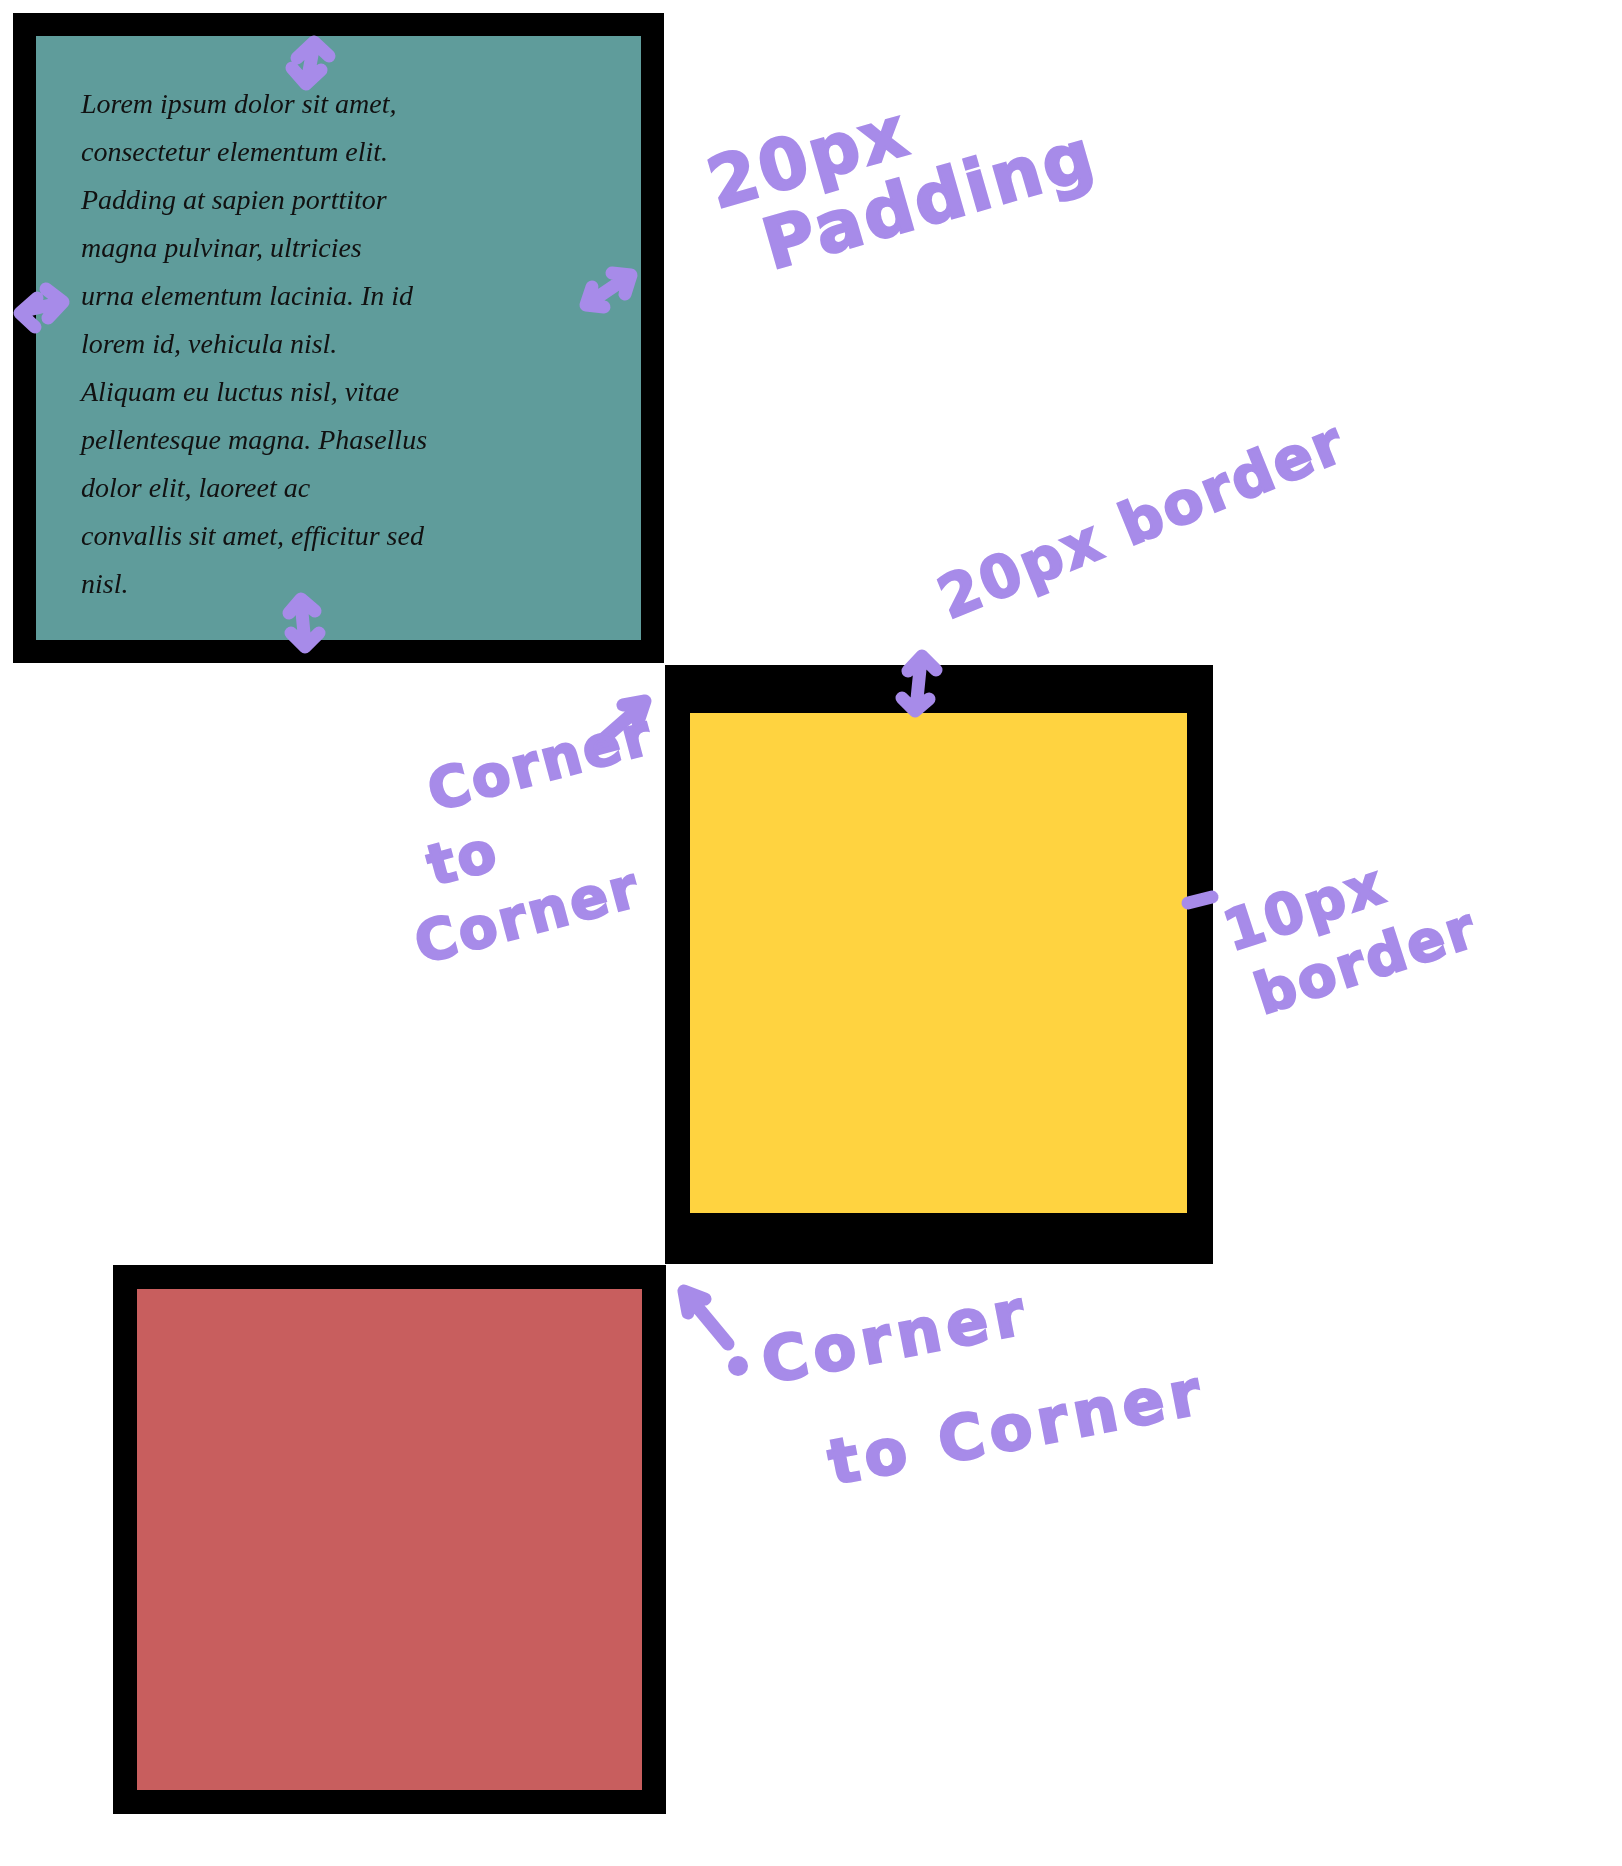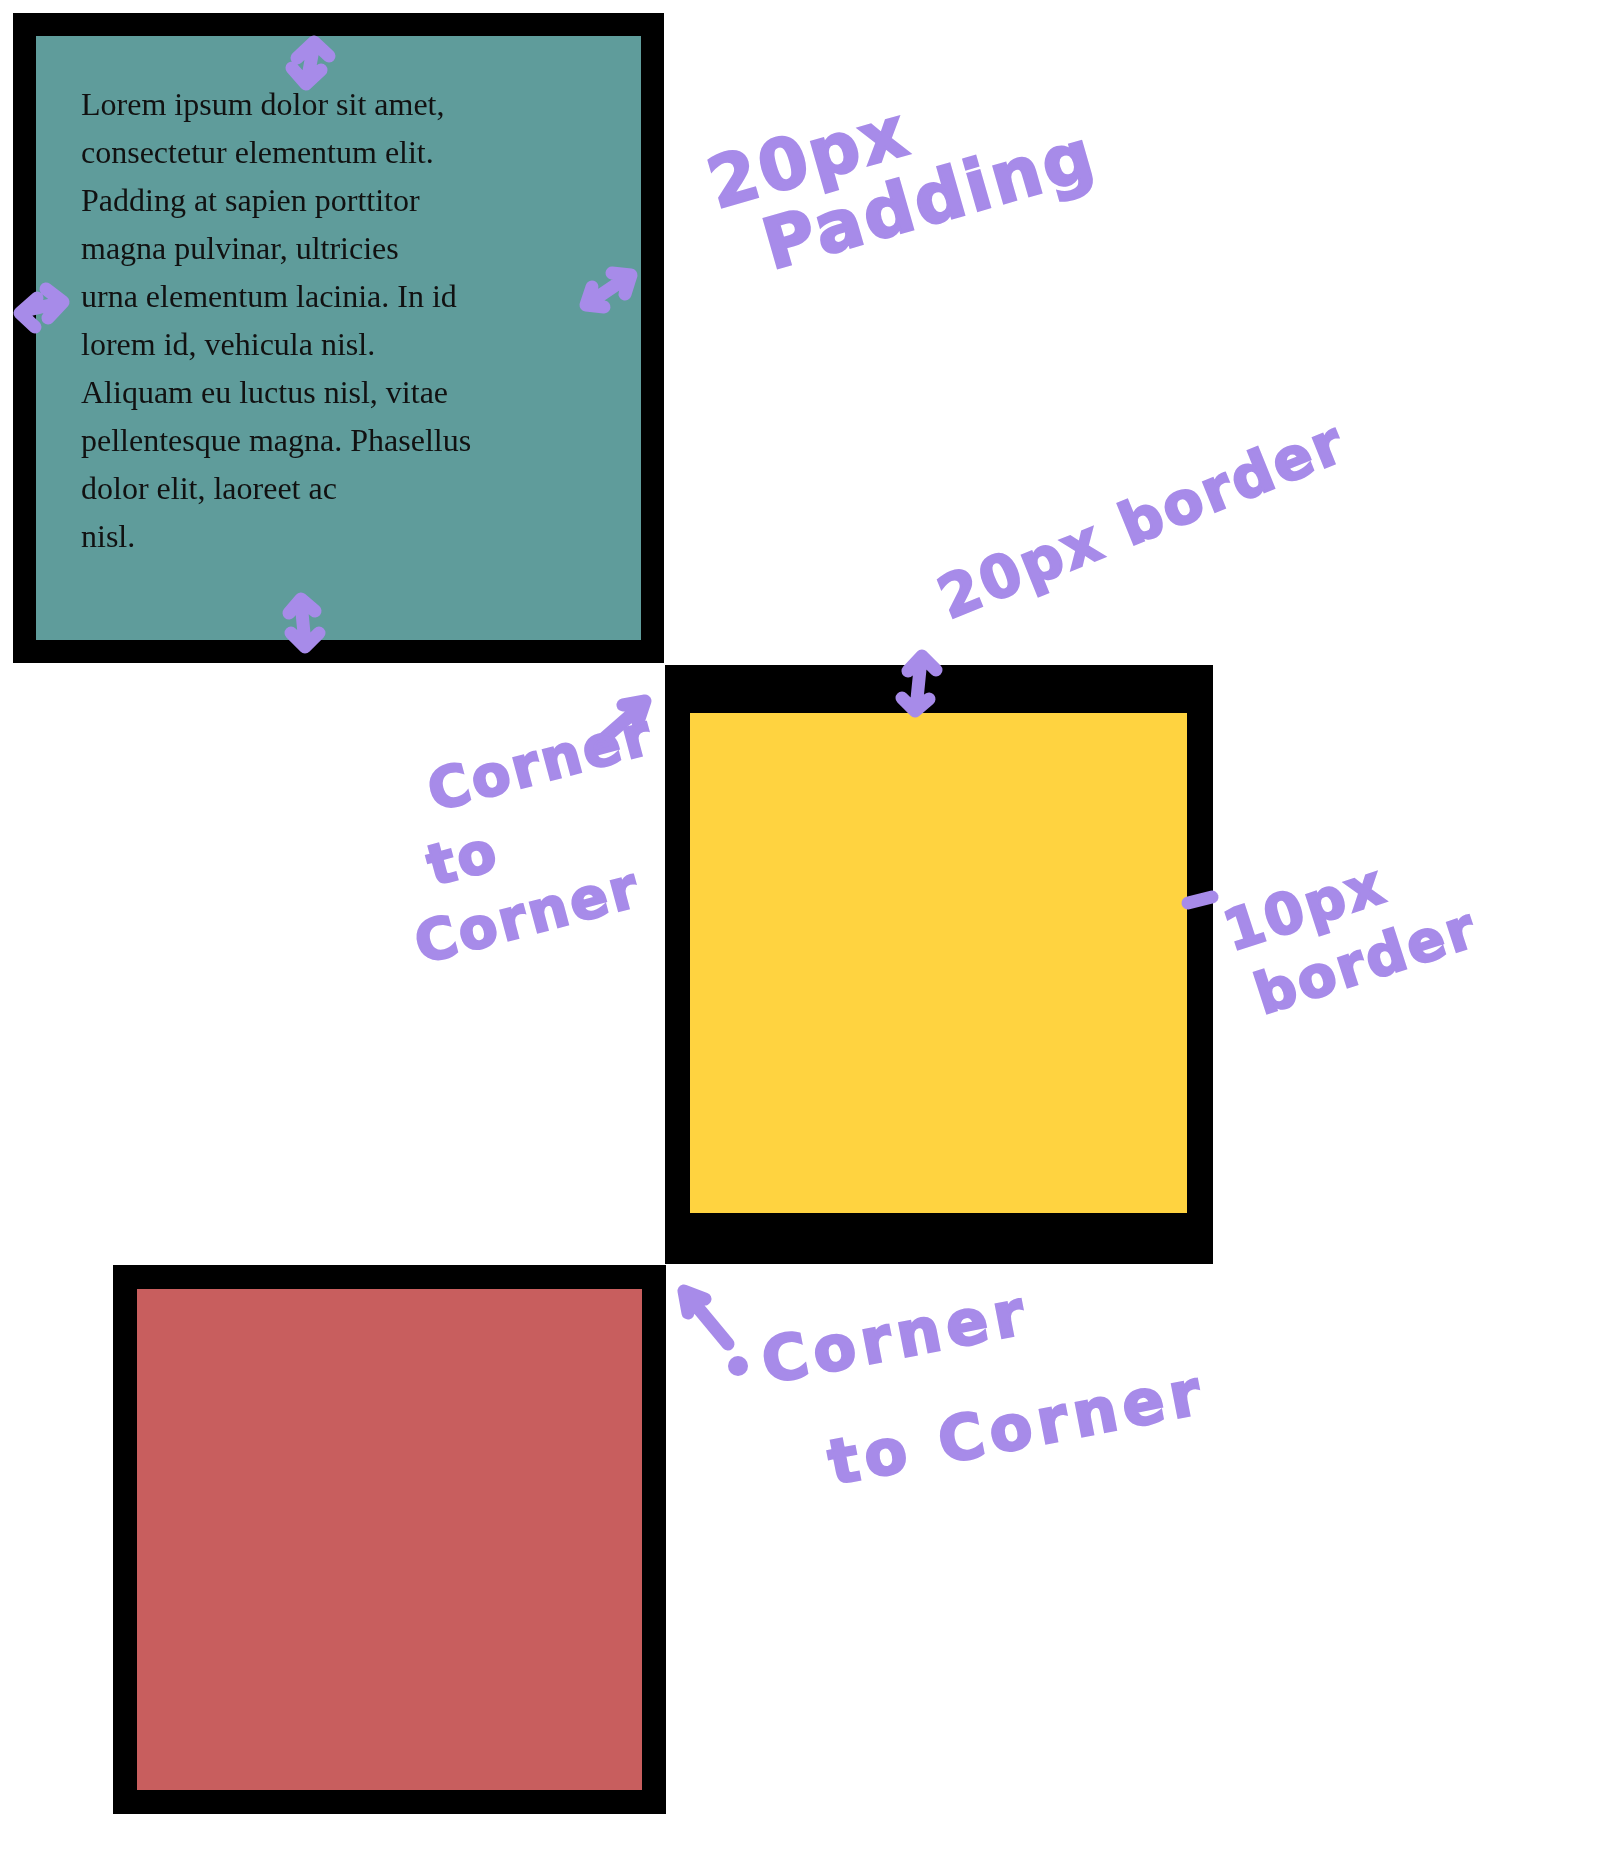--- a/index.html
+++ b/index.html
@@ -9,21 +9,21 @@
     font-family:"Liberation Sans", sans-serif;
   }
   .box{position:absolute;box-sizing:border-box;border-style:solid;border-color:var(--ink-black,#000);}
   .teal-box{
     left:13px;top:13px;width:651px;height:650px;
     border-width:23px;background:var(--teal,#5f9c9b);
     padding:44px 45px 0 45px;
   }
   .lorem{
     font-family:"Liberation Serif","DejaVu Serif",serif;
-    font-size:32px;line-height:48px;color:var(--text,#111);
+    font-size:28px;line-height:48px;color:var(--text,#111);font-style:italic;
   }
   .lorem .ln{white-space:nowrap;}
   .yellow-box{
     left:665px;top:665px;width:548px;height:599px;
     border-width:48px 26px 51px 25px;background:var(--yellow,#ffd340);
   }
   .red-box{
     left:113px;top:1265px;width:553px;height:549px;
     border-width:24px;background:var(--red,#c85e5e);
   }
@@ -57,20 +57,21 @@
     <div class="lorem">
       <div class="ln">Lorem ipsum dolor sit amet,</div>
       <div class="ln">consectetur elementum elit.</div>
       <div class="ln">Padding at sapien porttitor</div>
       <div class="ln">magna pulvinar, ultricies</div>
       <div class="ln">urna elementum lacinia. In id</div>
       <div class="ln">lorem id, vehicula nisl.</div>
       <div class="ln">Aliquam eu luctus nisl, vitae</div>
       <div class="ln">pellentesque magna. Phasellus</div>
       <div class="ln">dolor elit, laoreet ac</div>
+      <div class="ln">convallis sit amet, efficitur sed</div>
       <div class="ln">nisl.</div>
     </div>
   </div>
 
   <div class="box yellow-box"></div>
 
   <div class="box red-box"></div>
 
   <svg class="ink" viewBox="0 0 1622 1866" xmlns="http://www.w3.org/2000/svg">
     <path class="stroke" d="M297,58 L314,42 L329,56 M314,44 L307,82 M292,68 L306,84 L321,70"></path>

